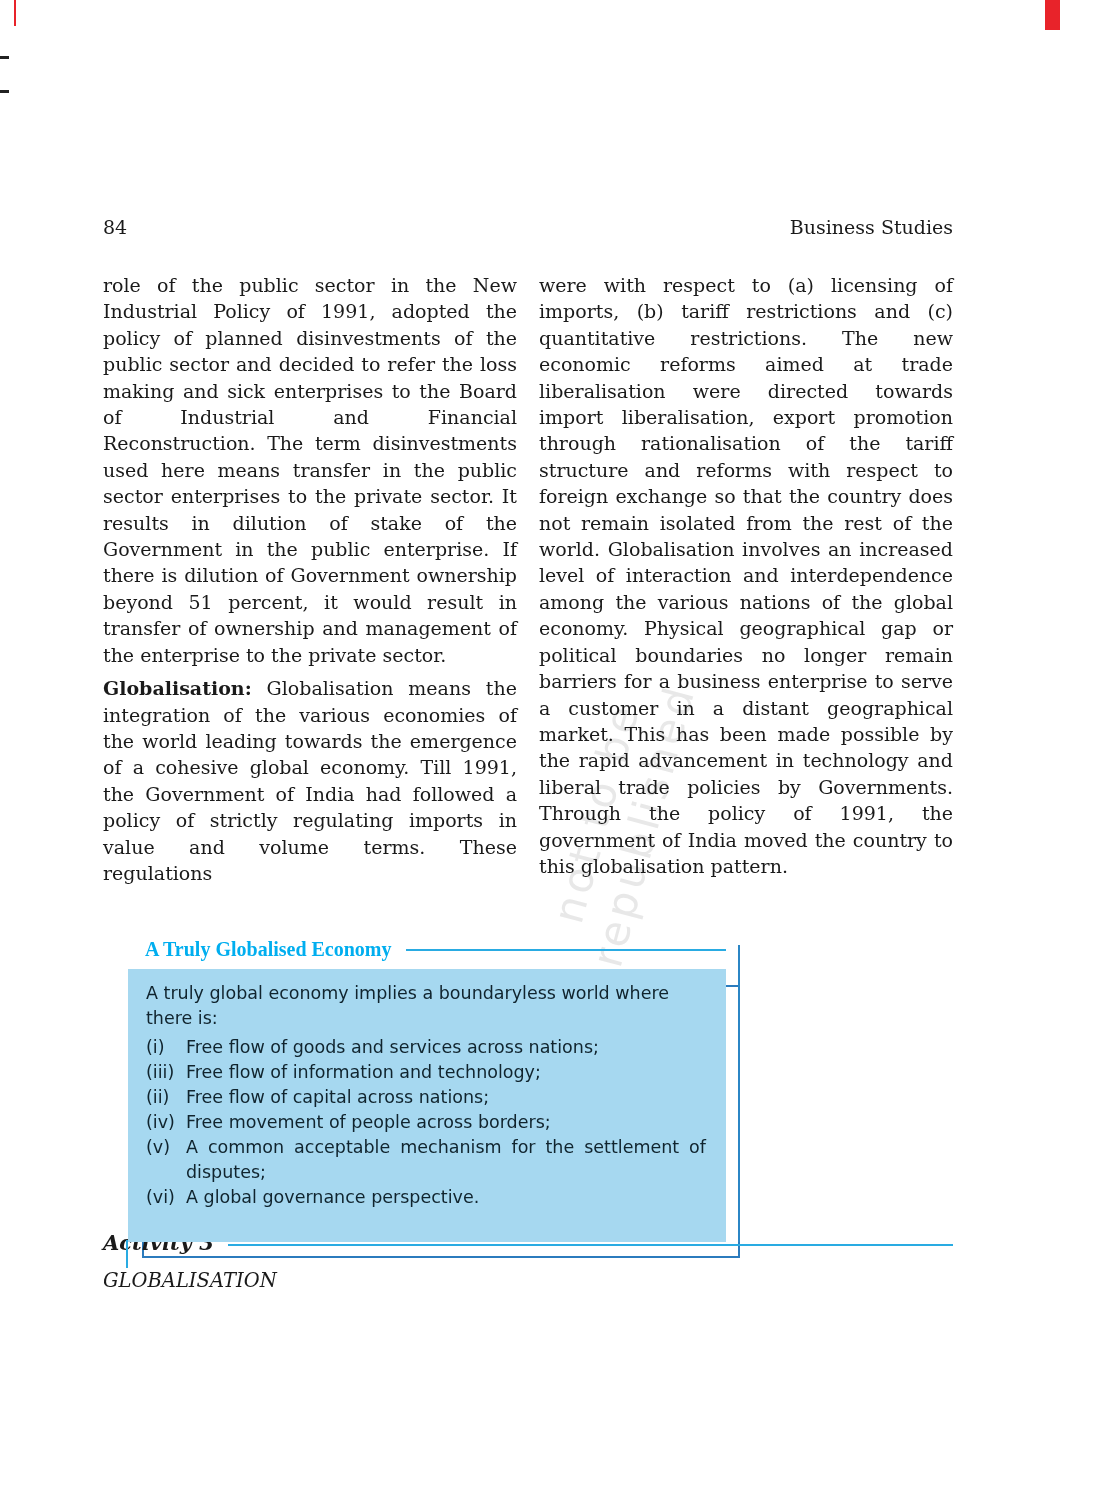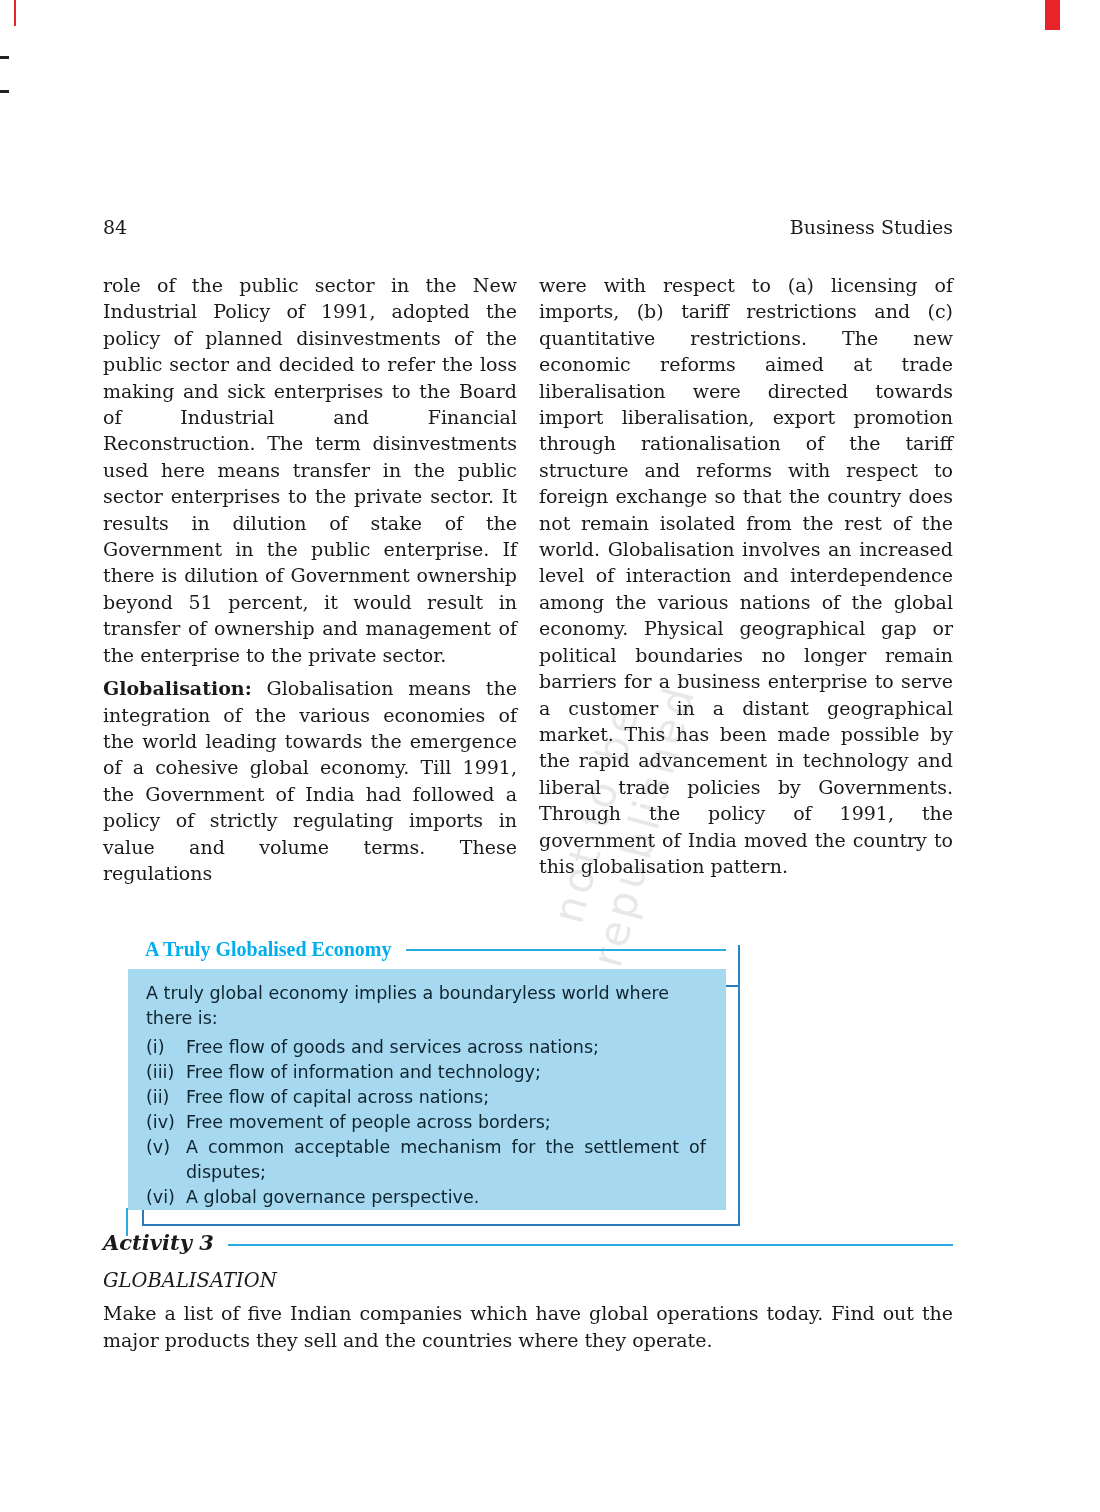--- a/index.html
+++ b/index.html
@@ -39,21 +39,21 @@
 
   
   .infobox-wrap{position:absolute;top:938px;left:128px;width:598px;
     font-family:"DejaVu Sans","Liberation Sans",sans-serif;}
   .infobox-titlebar{display:flex;align-items:center;margin-left:17px;margin-bottom:8px;font-family:Liberation Serif, serif;}
   .infobox-title{color:#00aeef;font-weight:bold;font-size:20px;white-space:nowrap;}
   .infobox-titleline{flex:1;height:2px;background:#29abe2;margin-left:14px;}
   .boxrel{position:relative;}
   .box-outline{position:absolute;left:14px;top:16px;width:100%;height:100%;
     background:#ffffff;border:2px solid #2b7bbd;box-sizing:border-box;z-index:0;}
-  .box-inner{position:relative;z-index:1;background:#a6d8f0;padding:12px 20px 0 18px;
+  .box-inner{position:relative;z-index:1;background:#a6d8f0;padding:12px 20px 32px 18px;
     font-size:17.5px;line-height:25px;color:#10242e;}
   .box-intro{margin:0 0 4px 0;}
   .box-item{display:flex;}
   .box-item .num{width:40px;flex-shrink:0;}
   .box-item .txt{flex:1;text-align:justify;}
   .box-tick{position:absolute;left:-2px;bottom:-26px;width:2px;height:28px;background:#29abe2;z-index:2;}
   .box-vline{position:absolute;right:-14px;top:-24px;height:calc(100% + 24px);width:2px;background:#2b86c5;z-index:2;}
 
   
   .activity{position:absolute;top:1230px;left:103px;width:850px;}
@@ -136,21 +136,20 @@
       </div>
     </div>
   </div>
 
   <div class="activity">
     <div class="activity-head">
       <span class="activity-label">Activity 3</span>
       <span class="activity-line"></span>
     </div>
     <div class="activity-sub">GLOBALISATION</div>
-    <div class="activity-body">Make a list of five Indian companies which have global operations today. Find out the major products they sell and the countries where they operate.</div>
   </div>
 
   <div class="edition">2020-21</div>
 
   <div class="print-line"></div>
   <div class="print-text print-file">Ch_03.indd   84</div>
   <div class="print-text print-date">24-09-2019   12:09:33 PM</div>
 
 </div>
 

